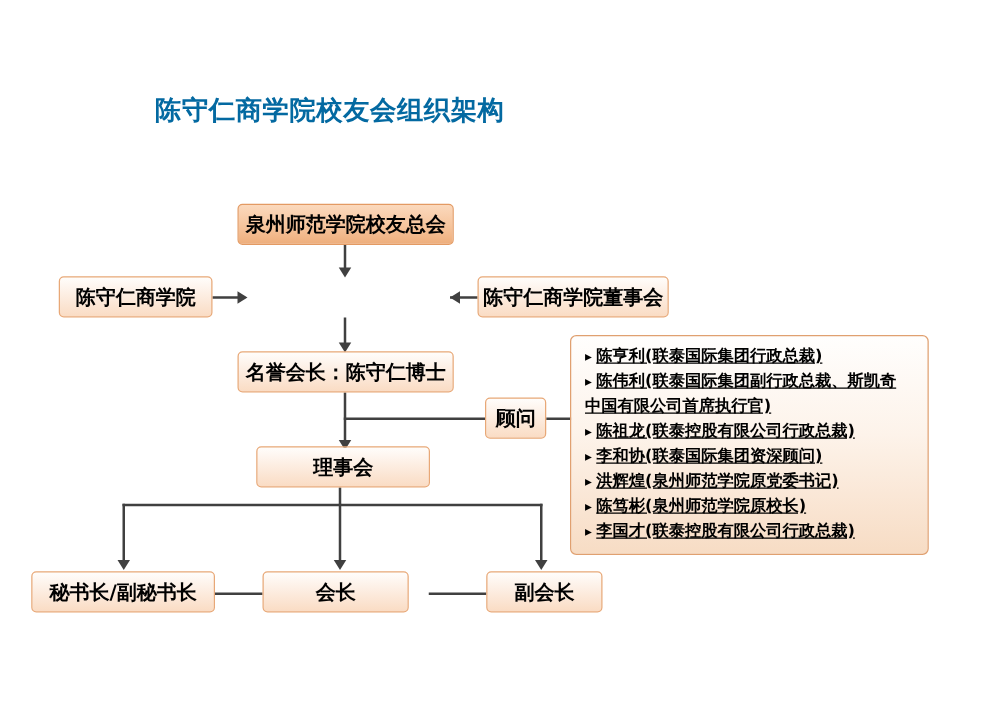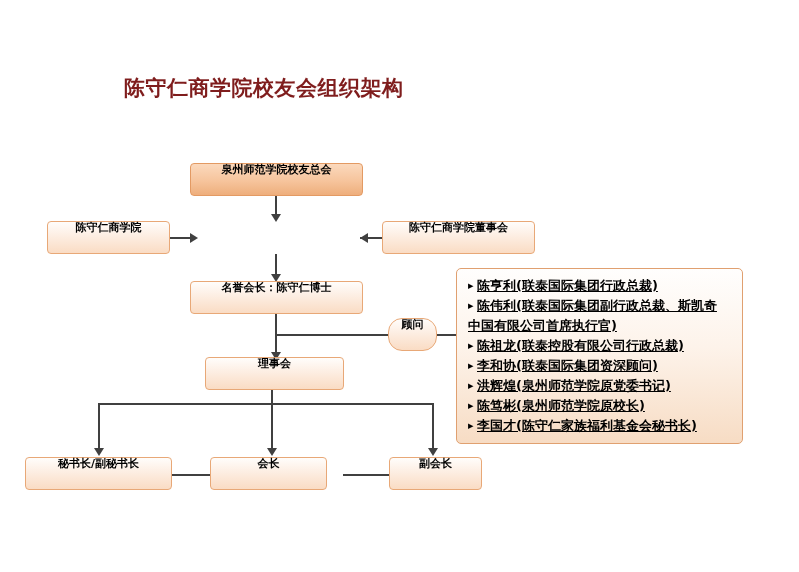--- a/index.html
+++ b/index.html
@@ -24,33 +24,34 @@
 
   
   .chart-title {
     position: absolute;
     left: 124px;
     top: 74px;
     font-size: 21px;
     font-weight: bold;
     letter-spacing: 0.5px;
     white-space: nowrap;
-    color: #7f1d1d;
+    color: #0369a1;
   }
 
   
   .node {
     position: absolute;
     box-sizing: border-box;
     border: 1px solid #e8a877;
     border-radius: 4px;
     background: linear-gradient(to bottom, #fffdfb 0%, #fdf0e6 38%, #fadcc4 100%);
     display: flex;
+    align-items: center;
     justify-content: center;
-    font-size: 11px;
+    font-size: 16px;
     font-weight: bold;
     color: #000;
     white-space: nowrap;
     line-height: 1;
   }
   
   .node.root {
     border: 1px solid #e39a63;
     background: linear-gradient(to bottom, #fbd9bd 0%, #f6c49c 55%, #eeae7c 100%);
   }
@@ -163,21 +164,21 @@
 
 
   <div class="node" style="left:382px; top:221px; width:153px; height:33px;">
     <span>陈守仁商学院董事会</span>
   </div>
 
   <div class="node" style="left:190px; top:281px; width:173px; height:33px;">
     <span>名誉会长：陈守仁博士</span>
   </div>
 
-  <div class="node" style="left:388px; top:318px; width:49px; height:33px;border-radius:14px;">
+  <div class="node" style="left:388px; top:318px; width:49px; height:33px;">
     <span>顾问</span>
   </div>
 
   <div class="node" style="left:205px; top:357px; width:139px; height:33px;">
     <span>理事会</span>
   </div>
 
   <div class="node" style="left:25px; top:457px; width:147px; height:33px;">
     <span>秘书长/副秘书长</span>
   </div>
@@ -215,18 +216,18 @@
         <div class="advisor-row">
           <span class="bullet">▸</span>
           <span class="atext">洪辉煌(泉州师范学院原党委书记)</span>
         </div>
         <div class="advisor-row">
           <span class="bullet">▸</span>
           <span class="atext">陈笃彬(泉州师范学院原校长)</span>
         </div>
         <div class="advisor-row">
           <span class="bullet">▸</span>
-          <span class="atext">李国才(陈守仁家族福利基金会秘书长)</span>
+          <span class="atext">李国才(联泰控股有限公司行政总裁)</span>
         </div>
       </div>
   </div>
 
 </div>
 
 </body></html>

